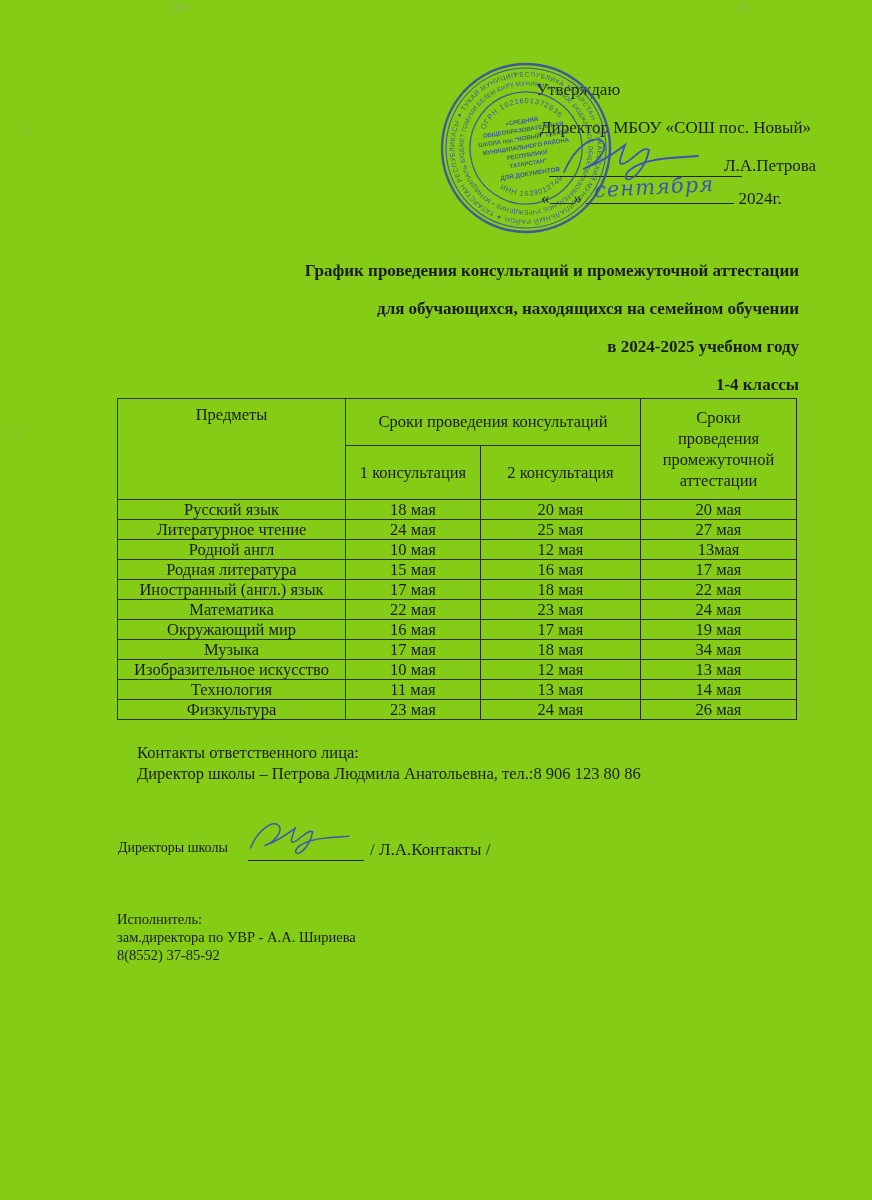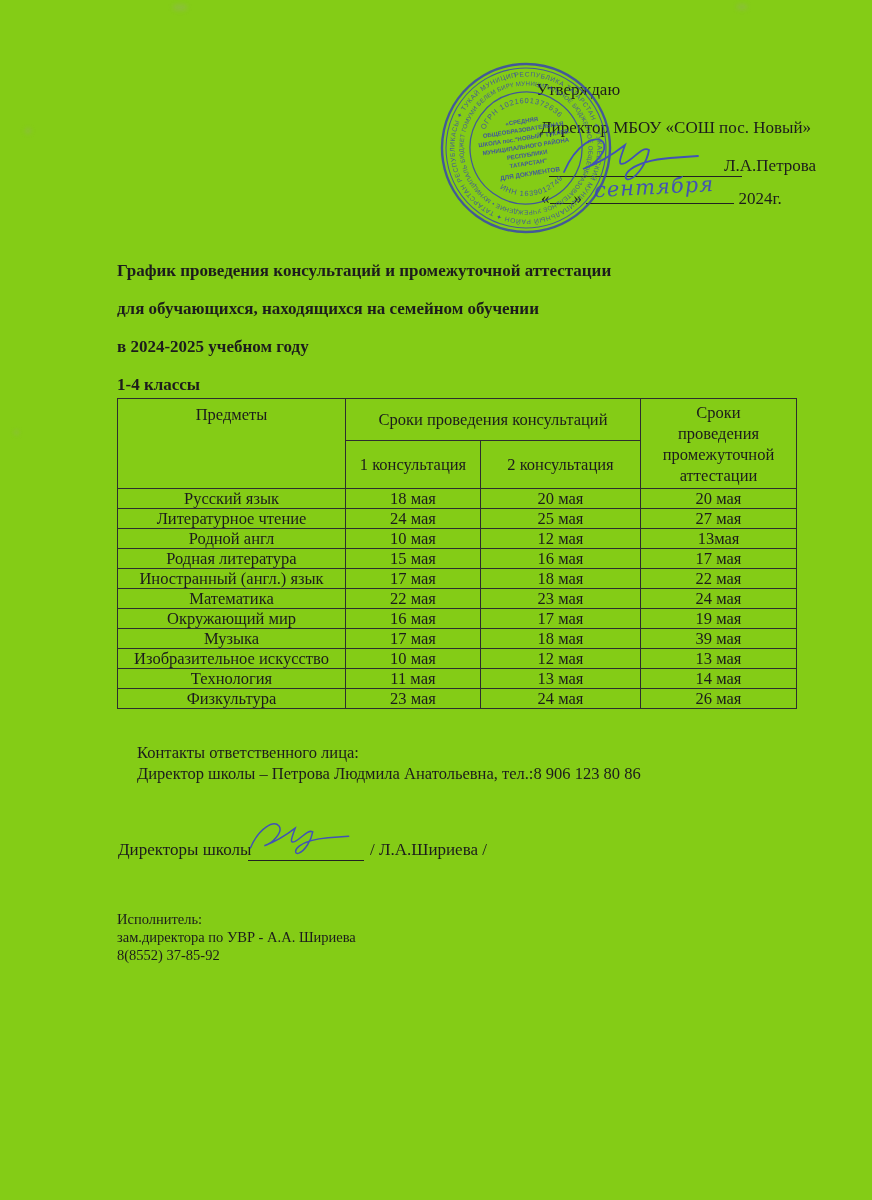--- a/index.html
+++ b/index.html
@@ -20,38 +20,38 @@
   .day-underline{display:inline-block;width:24px;border-bottom:1.5px solid #222;height:14px;}
   .month-underline{display:inline-block;width:148px;border-bottom:1.5px solid #222;height:14px;position:relative;}
   .handwritten-month{
     position:absolute;left:8px;top:-14px;font-size:21px;font-style:italic;
     color:#4253b4;letter-spacing:1px;transform:rotate(-3deg);white-space:nowrap;
     font-family:"DejaVu Serif",serif;
   }
   .stamp{left:430px;top:52px;width:192px;height:192px;z-index:3;opacity:.87;}
   .sig-svg{z-index:4;}
   
-  .title-block{left:117px;top:252px;width:682px;text-align:left;}
+  .title-block{left:117px;top:252px;width:682px;text-align:right;}
   .title-block div{font-weight:bold;font-size:17px;line-height:38px;}
   
   .schedule{left:117px;top:398px;}
   table{border-collapse:collapse;table-layout:fixed;width:679px;}
   th,td{
     border:1.6px solid #2e2e2e;text-align:center;vertical-align:middle;
     font-weight:normal;font-size:16.5px;padding:0;overflow:hidden;white-space:nowrap;
   }
   th.subjects-h{vertical-align:top;padding-top:6px;height:83px;}
   th.group-h{height:38px;}
   th.sub-h{height:43px;}
-  th.attest-h{line-height:21px;white-space:normal;padding:0 14px;}
+  th.attest-h{line-height:21px;white-space:normal;padding:8px 14px;}
   td{height:19px;line-height:19px;}
   
   .contacts{left:137px;top:742px;font-size:16.5px;line-height:21px;}
   
-  .sign-label{left:118px;top:840px;font-size:17px;}
+  .sign-label{left:118px;top:840px;font-size:14px;}
   .sig-underline2{left:248px;top:814px;width:116px;height:46px;border-bottom:1.6px solid #222;}
   .sign-name{left:370px;top:840px;font-size:17px;}
   
   .executor{left:117px;top:910px;font-size:14.5px;line-height:18px;}
 </style>
 </head>
 <body>
 
 <div id="sheet">
 
@@ -176,21 +176,21 @@
           <tr>
             <td>Окружающий мир</td>
             <td>16 мая</td>
             <td>17 мая</td>
             <td>19 мая</td>
           </tr>
           <tr>
             <td>Музыка</td>
             <td>17 мая</td>
             <td>18 мая</td>
-            <td>39 мая</td>
+            <td>34 мая</td>
           </tr>
           <tr>
             <td>Изобразительное искусство</td>
             <td>10 мая</td>
             <td>12 мая</td>
             <td>13 мая</td>
           </tr>
           <tr>
             <td>Технология</td>
             <td>11 мая</td>
@@ -210,21 +210,21 @@
   <div class="abs contacts">
     <div>Контакты ответственного лица:</div>
     <div>Директор школы – Петрова Людмила Анатольевна, тел.:8 906 123 80 86</div>
   </div>
 
   <div class="abs sign-label">Директоры школы</div>
   <div class="abs sig-underline2"></div>
   <svg class="abs sig-svg" style="left:246px;top:808px;" width="110" height="58" viewBox="0 0 150 50">
     <path d="M6,40 C18,12 38,2 45,10 C51,18 36,34 25,37 C44,30 58,20 67,13 C63,25 58,35 67,31 C77,26 84,14 91,18 C89,30 80,44 72,47 C66,49 66,42 73,37 C84,29 100,27 112,26 L140,24" fill="none" stroke="#4152b6" stroke-width="2" stroke-linecap="round"></path>
   </svg>
-  <div class="abs sign-name">/ Л.А.Шириева /</div>
+  <div class="abs sign-name">/ Л.А.Контакты /</div>
 
   <div class="abs executor">
     <div>Исполнитель:</div>
     <div>зам.директора  по УВР - А.А. Шириева</div>
     <div>8(8552) 37-85-92</div>
   </div>
 
 </div>
 
 </body></html>

